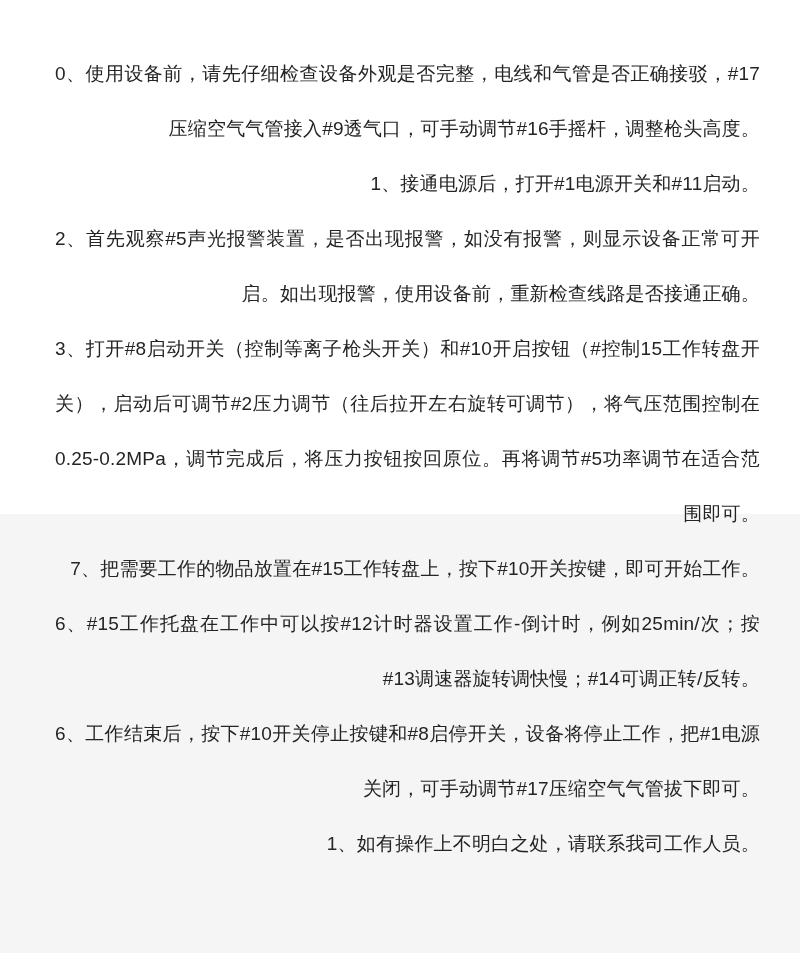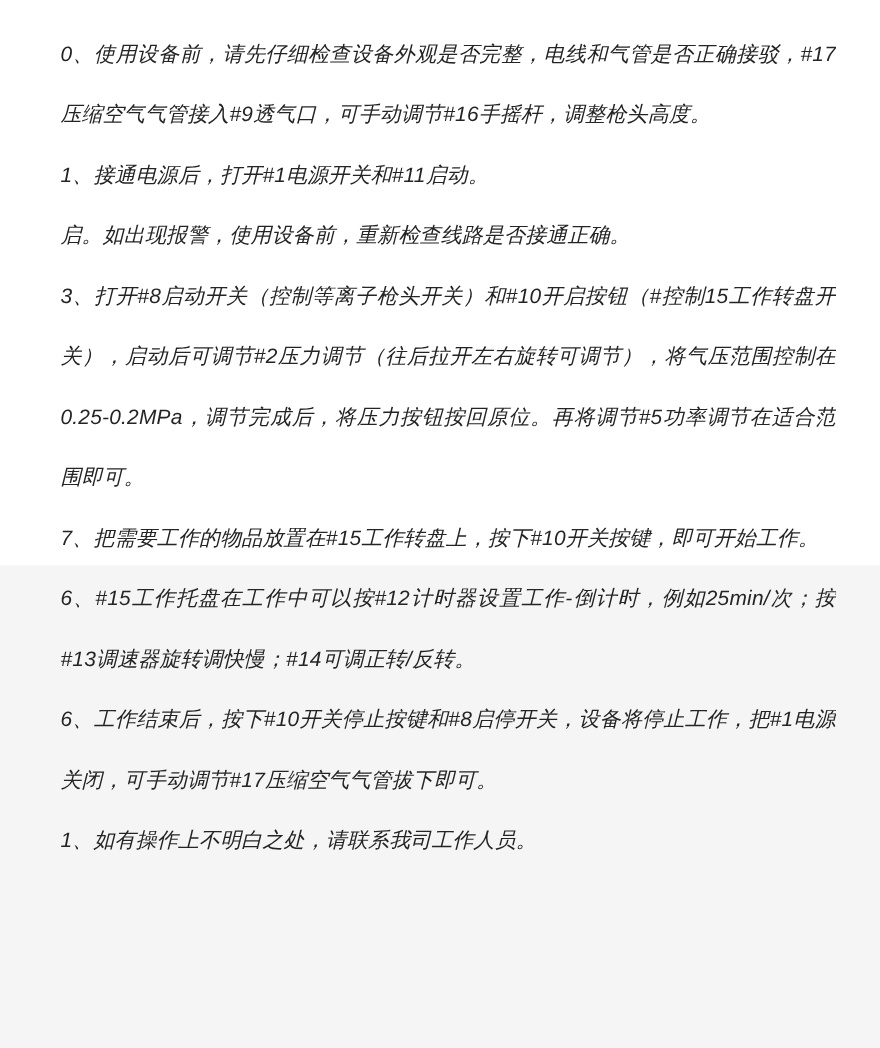--- a/index.html
+++ b/index.html
@@ -18,51 +18,51 @@
     position: absolute;
     left: 0;
     top: 514px;
     width: 800px;
     height: 439px;
     background: var(--band-color, #f5f5f6);
     z-index: 0;
   }
   .doc {
     position: absolute;
-    top: 22px;
+    top: 46px;
     left: 55px;
     width: 705px;
     z-index: 1;
     color: var(--text-color, #242424);
     font-size: 19px;
     letter-spacing: 0.2px;
-    font-style: italic;
   }
   .line {
     height: 55px;
     line-height: 55px;
     overflow: hidden;
-    text-align: left;
+    text-align: right;
     white-space: normal;
   }
   .line.fill {
     text-align: justify;
     text-align-last: justify;
   }
 </style>
 </head>
 <body>
 
 <div class="lower-band"></div>
 
 <div class="doc">
   <div>
       <div class="line fill">0、使用设备前，请先仔细检查设备外观是否完整，电线和气管是否正确接驳，#17</div>
       <div class="line">压缩空气气管接入#9透气口，可手动调节#16手摇杆，调整枪头高度。</div>
       <div class="line">1、接通电源后，打开#1电源开关和#11启动。</div>
+      <div class="line fill">2、首先观察#5声光报警装置，是否出现报警，如没有报警，则显示设备正常可开</div>
       <div class="line">启。如出现报警，使用设备前，重新检查线路是否接通正确。</div>
       <div class="line fill">3、打开#8启动开关（控制等离子枪头开关）和#10开启按钮（#控制15工作转盘开</div>
       <div class="line fill">关），启动后可调节#2压力调节（往后拉开左右旋转可调节），将气压范围控制在</div>
       <div class="line fill">0.25-0.2MPa，调节完成后，将压力按钮按回原位。再将调节#5功率调节在适合范</div>
       <div class="line">围即可。</div>
       <div class="line">7、把需要工作的物品放置在#15工作转盘上，按下#10开关按键，即可开始工作。</div>
       <div class="line fill">6、#15工作托盘在工作中可以按#12计时器设置工作-倒计时，例如25min/次；按</div>
       <div class="line">#13调速器旋转调快慢；#14可调正转/反转。</div>
       <div class="line fill">6、工作结束后，按下#10开关停止按键和#8启停开关，设备将停止工作，把#1电源</div>
       <div class="line">关闭，可手动调节#17压缩空气气管拔下即可。</div>

